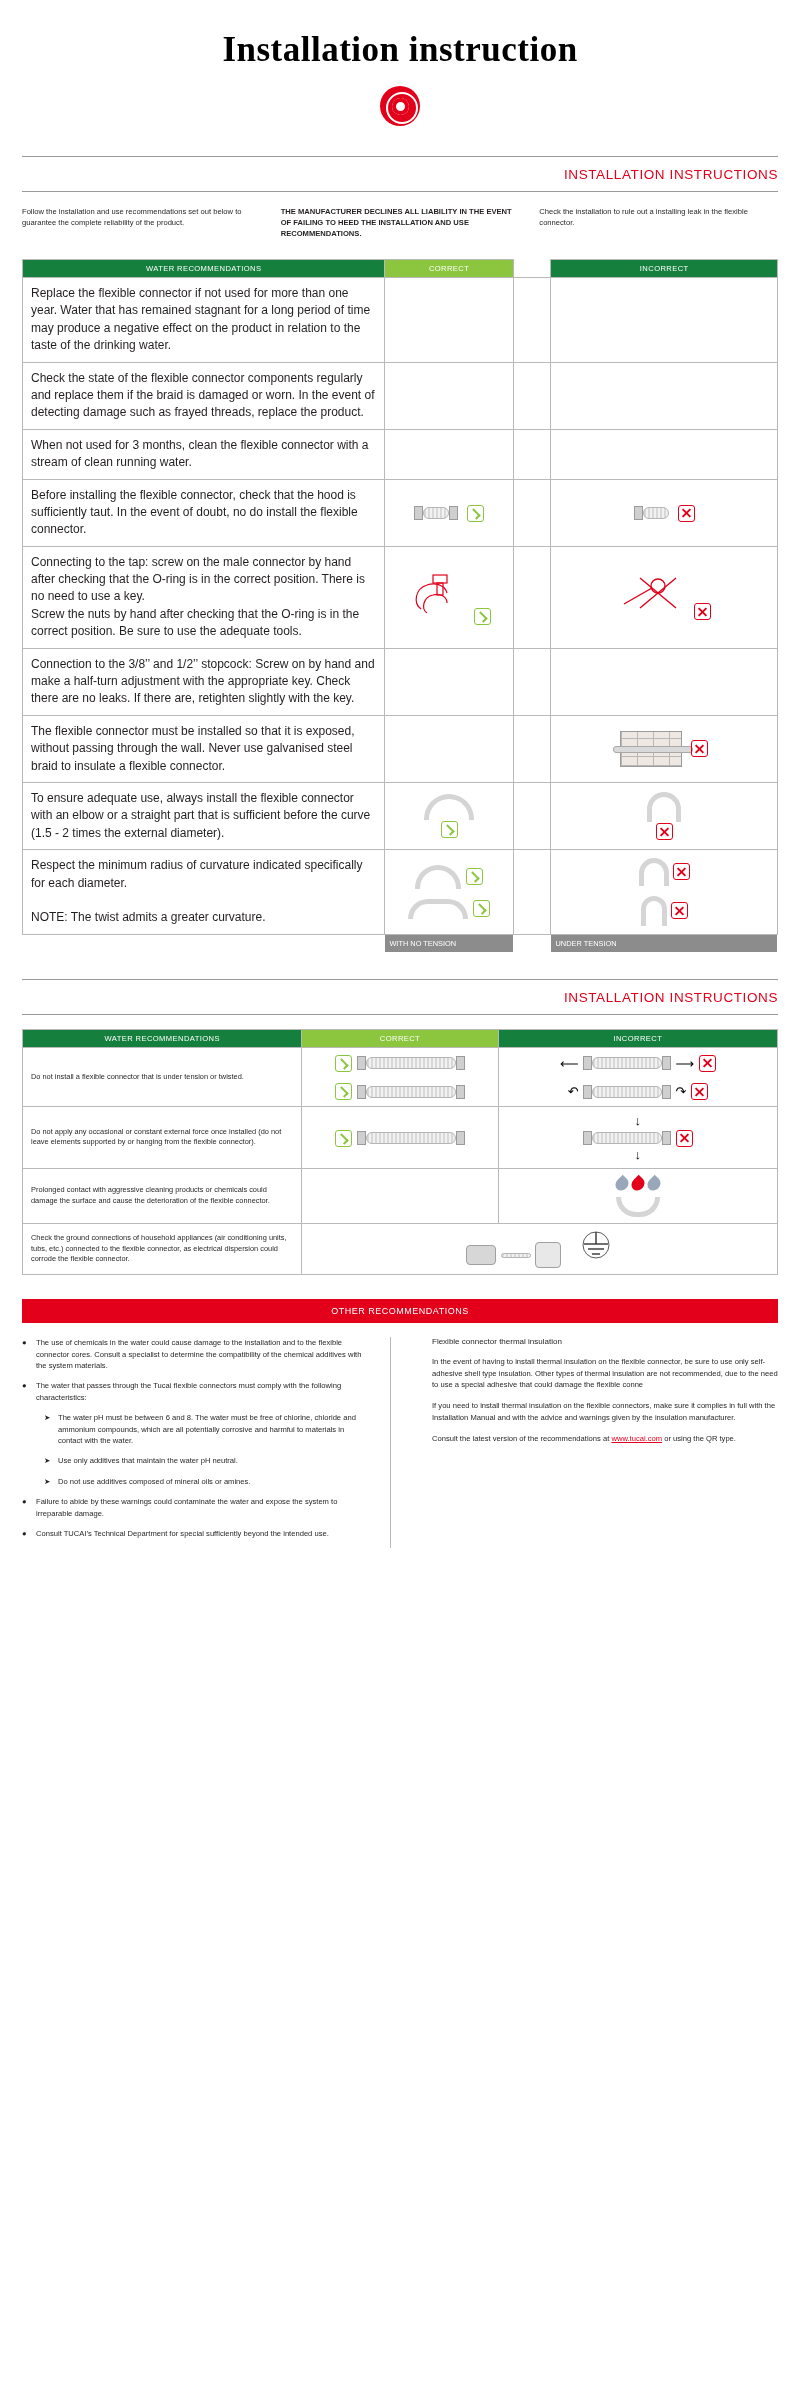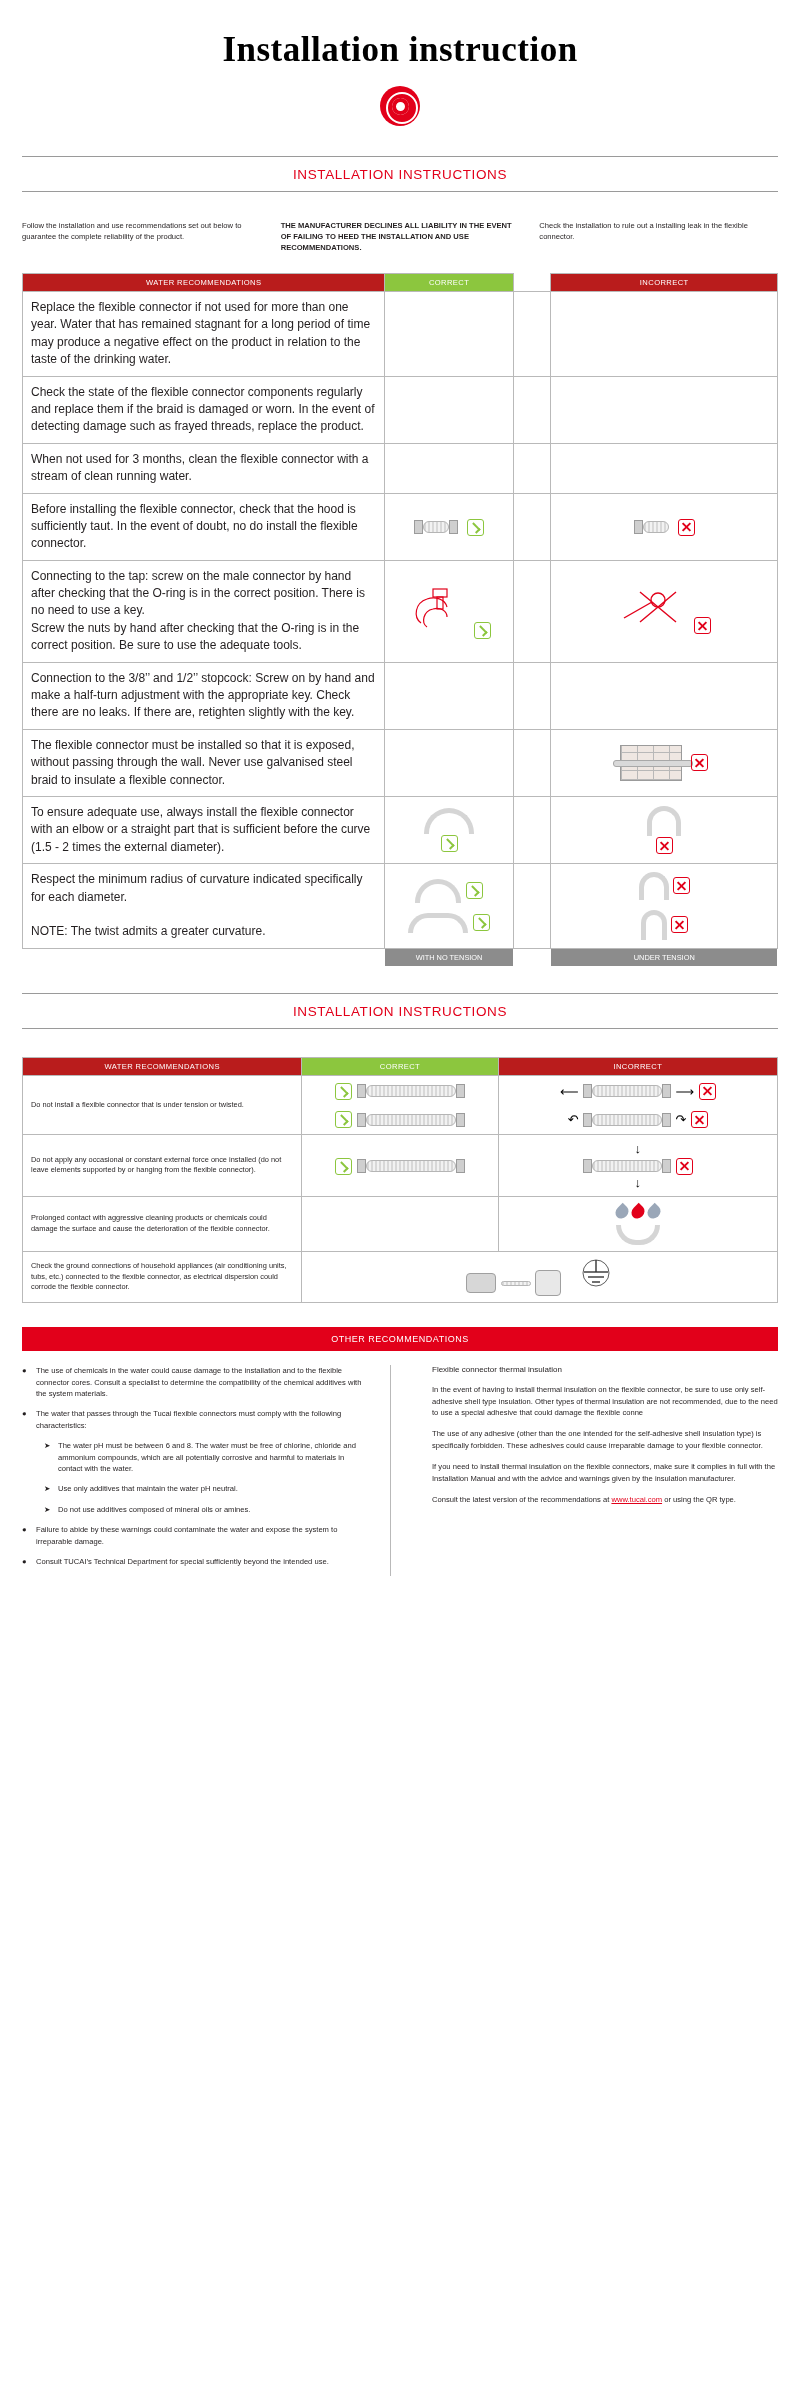--- a/index.html
+++ b/index.html
@@ -31,47 +31,47 @@
     content:""; position:absolute; left:50%; top:50%; width:17px; height:17px;
     margin:-8.5px 0 0 -8.5px; border-radius:50%; background:#fff;
     box-shadow: inset 0 0 0 4px #e2001a;
   }
   .logo:before{
     content:""; position:absolute; left:50%; top:50%; width:28px;height:28px;
     margin:-14px 0 0 -14px; border-radius:50%; border:2px solid #fff;
   }
 
   .section-head {
-    text-align:center; color:#e2001a; font-size:13.5px; letter-spacing:.6px;
+    text-align:right; color:#e2001a; font-size:13.5px; letter-spacing:.6px;
     padding: 10px 0 9px 0;
     border-top:1px solid #9a9a9a; border-bottom:1px solid #9a9a9a;
-    margin: 8px 0 28px 0;
+    margin: 8px 0 14px 0;
   }
 
   
   .intro { display:flex; gap:20px; margin: 10px 0 20px 0; }
   .intro div { flex:1; font-size:7.6px; line-height:1.45; }
   .intro .mid { font-weight:bold; }
 
   
   table { border-collapse: collapse; width:100%; }
   .hdr td {
     color:#fff; font-size:7.6px; text-align:center; padding:4px 2px;
     letter-spacing:.4px; border:1px solid #fff;
   }
-  .hdr .red { background:#b91c1c; }
+  .hdr .red { background:#15803d; }
   .hdr .green { background:#8cc63e; }
   .hdr .spacer { background:#fff; border:none; }
 
   .t1 td { border:1px solid #b9b9b9; vertical-align:middle; }
   .t1 .txt { font-size:12px; line-height:1.45; padding:7px 8px; }
   .cellimg { text-align:center; padding:6px 4px; }
 
   .footer-row td {
-    background:#8c8c8c; color:#fff; font-size:7.4px; text-align:center;
+    background:#8c8c8c; color:#fff; font-size:7.4px; text-align:left;
     padding:4px; border:1px solid #fff;
   }
 
   
   .mark { display:inline-block; width:17px; height:17px; border-radius:3px;
           border:1.6px solid #8cc63e; position:relative; vertical-align:middle;}
   .mark.bad { border-color:#e2001a; }
   .mark:before, .mark:after { content:""; position:absolute; background:#8cc63e; }
   .mark.ok:before { width:4px; height:8px; left:4px; top:3px; transform:rotate(-45deg);
                     background:transparent; border-right:2px solid #8cc63e; border-bottom:2px solid #8cc63e;}
@@ -405,21 +405,20 @@
       </div>
       <div class="bullet">
         <span class="b">●</span>
         <span>Consult TUCAI’s Technical Department for special sufficiently beyond the intended use.</span>
       </div>
     </div>
 
     <div class="colR">
       <h4>Flexible connector thermal insulation</h4>
       <p>In the event of having to install thermal insulation on the flexible connector, be sure to use only self-adhesive shell type insulation. Other types of thermal insulation are not recommended, due to the need to use a special adhesive that could damage the flexible conne</p>
-      <p>The use of any adhesive (other than the one intended for the self-adhesive shell insulation type) is specifically forbidden. These adhesives could cause irreparable damage to your flexible connector.</p>
       <p>If you need to install thermal insulation on the flexible connectors, make sure it complies in full with the Installation Manual and with the advice and warnings given by the insulation manufacturer.</p>
       <p>
         <span>Consult the latest version of the recommendations at</span>
         <a href="#" class="link">www.tucai.com</a>
         <span>or using the QR type.</span>
       </p>
     </div>
   </div>
 
 </div>

